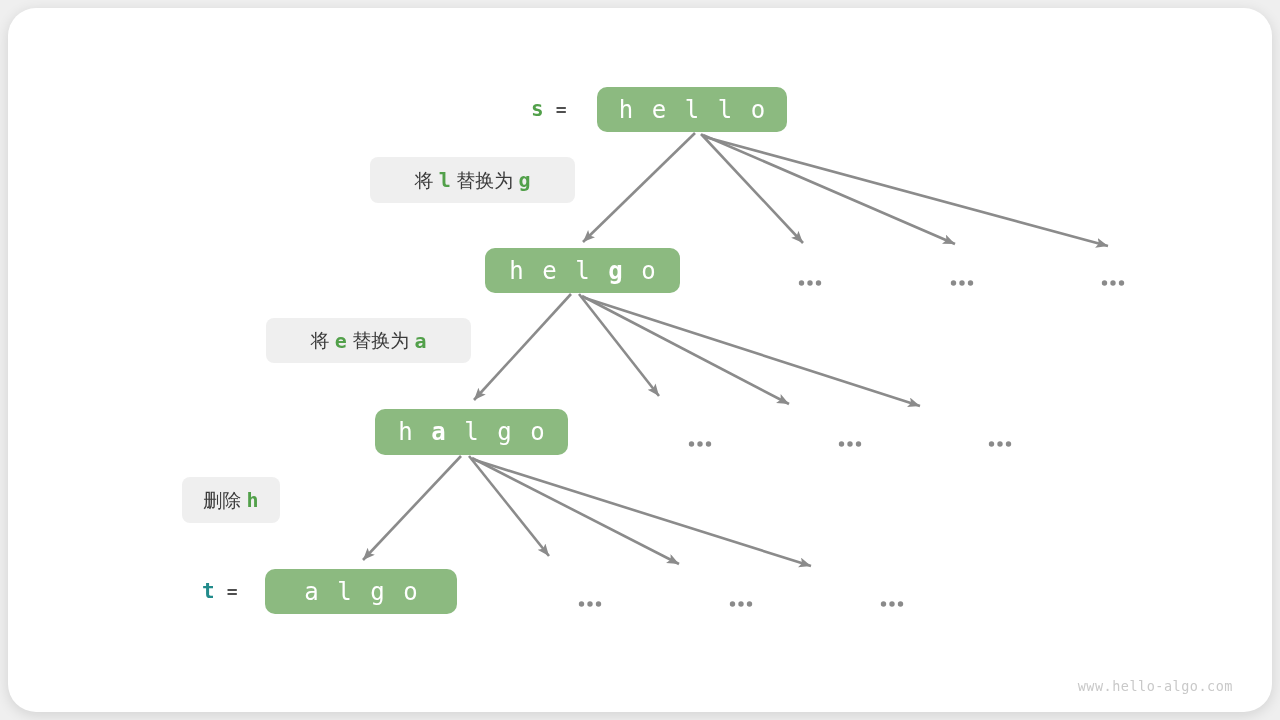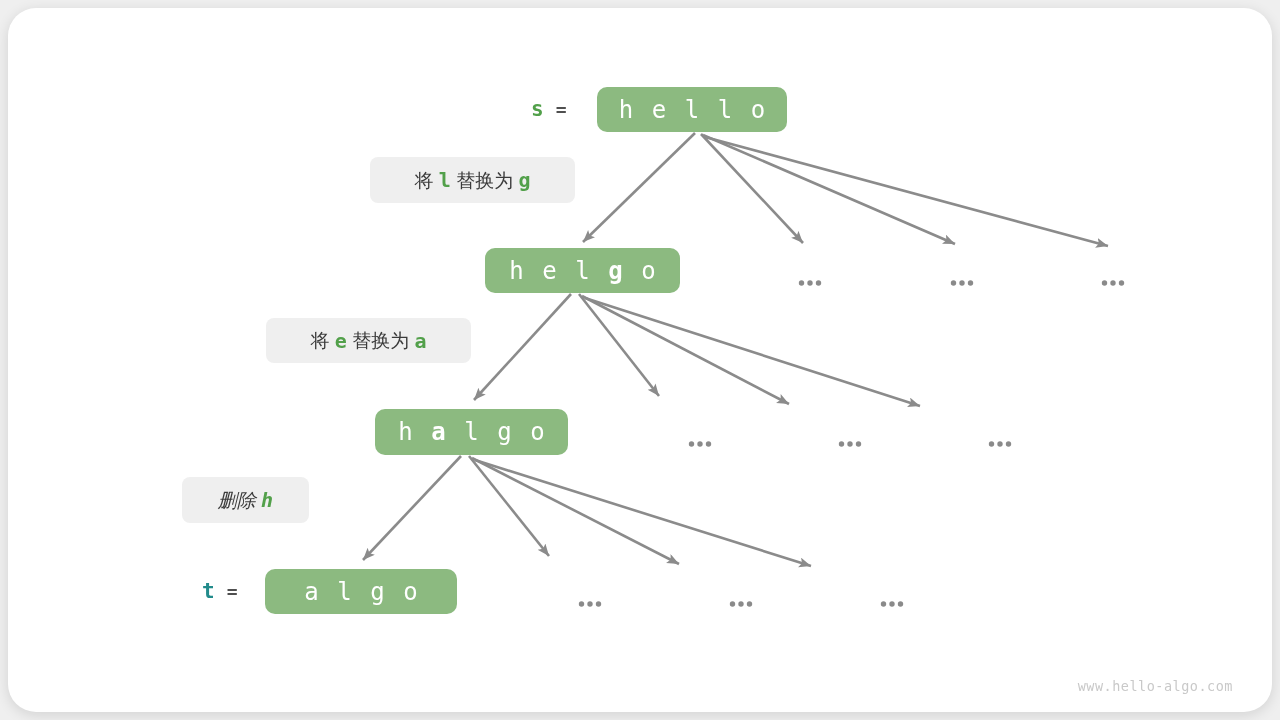--- a/index.html
+++ b/index.html
@@ -151,17 +151,17 @@
         <span class="ch">l</span>
         <span class="ch">g</span>
         <span class="ch">o</span>
       </div>
       <div class="prefix" style="left: 202px; top: 569px; height: 45px;">
         <span style="color: rgb(34, 139, 139);">t</span>
         <span class="eq">=</span>
       </div>
       <div class="oplabel" style="left: 370px; top: 157px; width: 205px; height: 46px; background: rgb(239, 239, 239); color: rgb(59, 59, 59);"><span>将 </span><span class="code" style="color: rgb(82, 160, 74);">l</span><span> 替换为 </span><span class="code" style="color: rgb(82, 160, 74);">g</span></div>
       <div class="oplabel" style="left: 266px; top: 318px; width: 205px; height: 45px; background: rgb(239, 239, 239); color: rgb(59, 59, 59);"><span>将 </span><span class="code" style="color: rgb(82, 160, 74);">e</span><span> 替换为 </span><span class="code" style="color: rgb(82, 160, 74);">a</span></div>
-      <div class="oplabel" style="left: 182px; top: 477px; width: 127px; height: 46px; background: rgb(239, 239, 239); color: rgb(59, 59, 59); font-style: italic;"><span>删除 </span><span class="code" style="color: rgb(82, 160, 74);">h</span></div>
+      <div class="oplabel" style="left: 182px; top: 477px; width: 98px; height: 46px; background: rgb(239, 239, 239); color: rgb(59, 59, 59);"><span>删除 </span><span class="code" style="color: rgb(82, 160, 74);">h</span></div>
     </div>
 
   <div class="watermark" style="color: rgb(201, 201, 201); text-align: center;">www.hello-algo.com</div>
 </div>
 
 </body></html>

